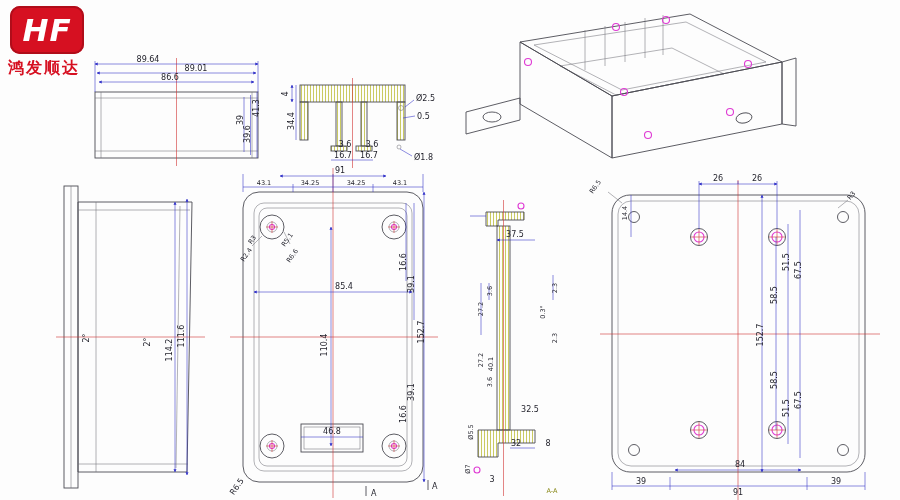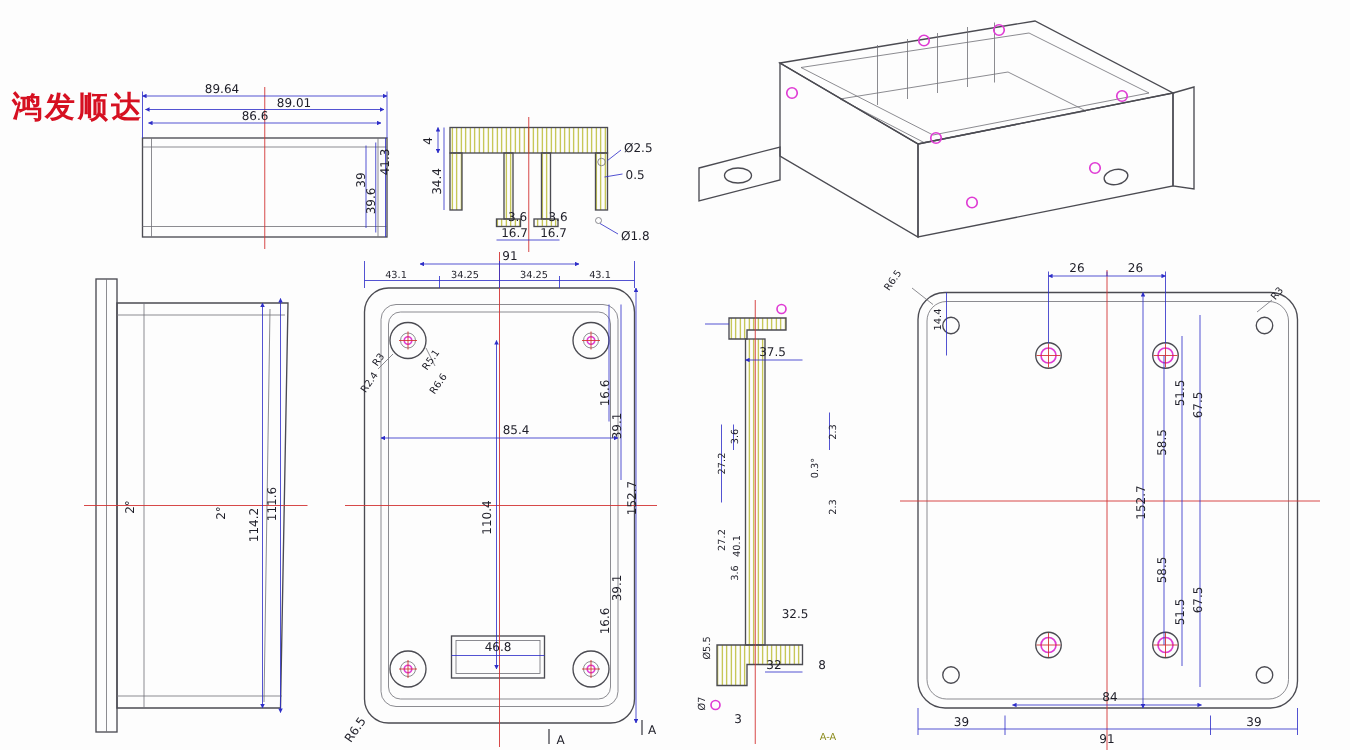--- a/index.html
+++ b/index.html
@@ -3,21 +3,21 @@
 <meta charset="utf-8">
 <style>
   html,body{margin:0;padding:0;background:#ffffff;}
   body{width:900px;height:500px;overflow:hidden;font-family:"DejaVu Sans",sans-serif;}
   .stage{position:relative;width:900px;height:500px;background:#fdfdfd;}
   .stage > svg{position:absolute;left:0;top:0;}
   .logo{position:absolute;left:10px;top:6px;width:74px;height:48px;background:#d61021;
         border-radius:10px;display:flex;align-items:center;justify-content:center;
         color:#fff;font-weight:bold;font-style:italic;font-size:31px;letter-spacing:1px;
         box-shadow:inset 0 0 0 2px #b00d1a;}
-  .company{position:absolute;left:8px;top:58px;color:#d61021;font-size:20px;font-weight:bold;letter-spacing:2px;}
+  .company{position:absolute;left:8px;top:58px;color:#d61021;font-size:16px;font-weight:bold;letter-spacing:2px;}
   
   .o{stroke:#4b4b52;fill:none;stroke-width:0.9;}
   .o2{stroke:#73737a;fill:none;stroke-width:0.55;}
   .d{stroke:#2e2ec8;fill:none;stroke-width:0.55;}
   .c{stroke:#d23434;fill:none;stroke-width:0.6;}
   .m{stroke:#df3bd4;fill:none;stroke-width:1.1;}
   .hf{fill:url(#hv);stroke:#4b4b52;stroke-width:0.9;}
   text.dim{fill:#1e1e28;font-size:8px;stroke:none;font-family:"DejaVu Sans",sans-serif;}
   text.s7{font-size:6.5px;}
   text.ol{fill:#8a8a1a;}
@@ -335,15 +335,18 @@
       <text class="dim" text-anchor="middle" x="777" y="380" transform="rotate(-90 777 380)">58.5</text>
       <text class="dim" text-anchor="middle" x="789" y="408" transform="rotate(-90 789 408)">51.5</text>
       <text class="dim" text-anchor="middle" x="801" y="400" transform="rotate(-90 801 400)">67.5</text>
       <text class="dim" text-anchor="middle" x="740" y="467">84</text>
       <text class="dim" text-anchor="middle" x="641" y="484">39</text>
       <text class="dim" text-anchor="middle" x="738" y="495">91</text>
       <text class="dim" text-anchor="middle" x="836" y="484">39</text>
     </g>
   </svg>
 
+  <div class="logo">
+    <span>HF</span>
+  </div>
   <div class="company">鸿发顺达</div>
 
 </div>
 
 </body></html>

